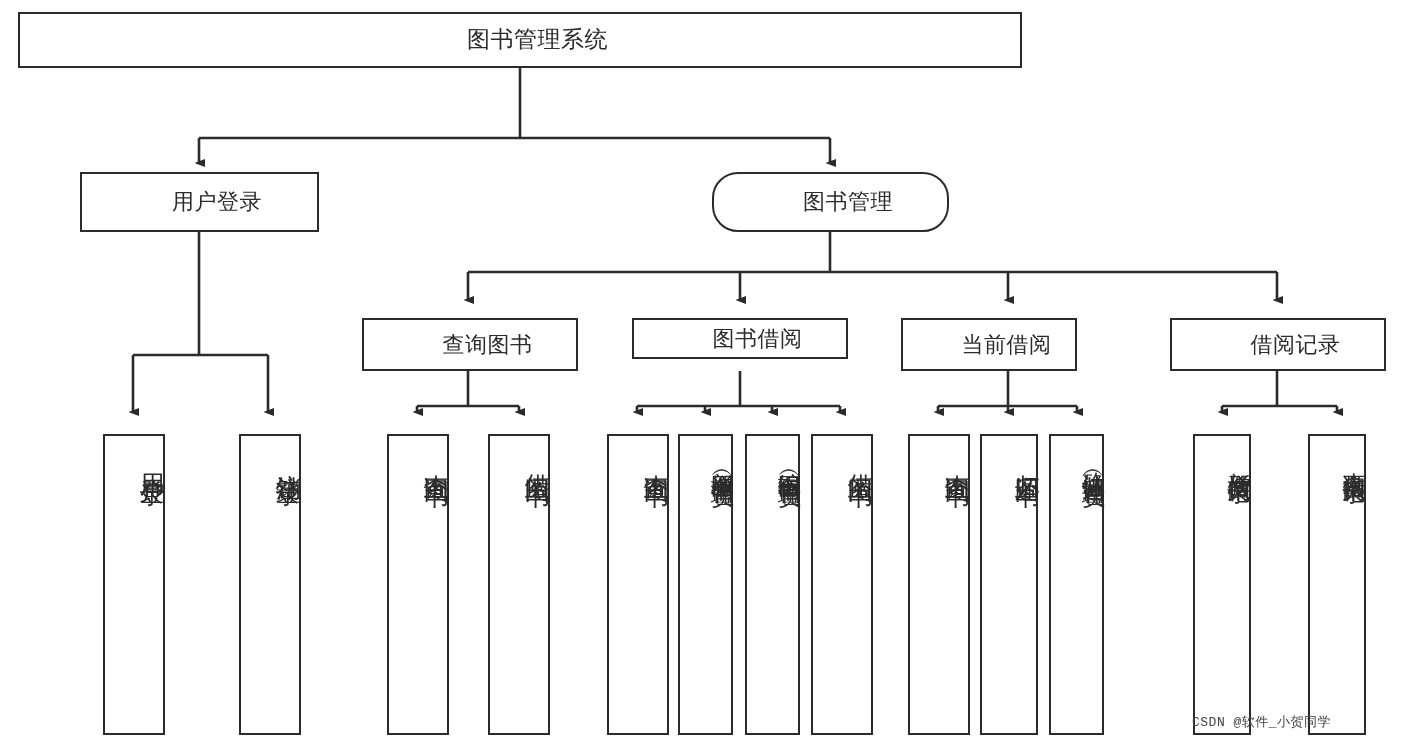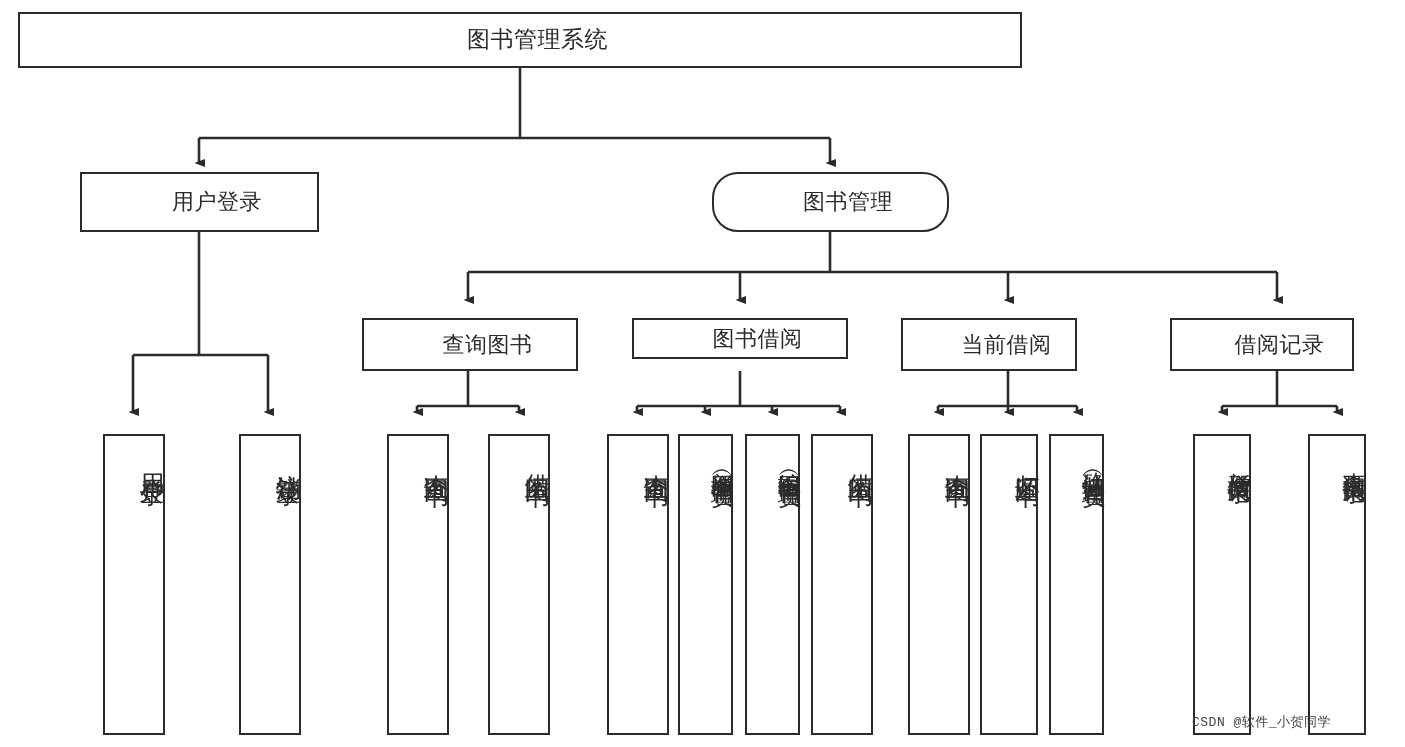--- a/index.html
+++ b/index.html
@@ -149,21 +149,21 @@
 
   <div class="node horiz" style="left:362px; top:318px; width:216px; height:53px;">
     <span class="node-label">查询图书</span>
   </div>
   <div class="node horiz" style="left:632px; top:318px; width:216px; height:41px;">
     <span class="node-label">图书借阅</span>
   </div>
   <div class="node horiz" style="left:901px; top:318px; width:176px; height:53px;">
     <span class="node-label">当前借阅</span>
   </div>
-  <div class="node horiz" style="left:1170px; top:318px; width:184px; height:53px;">
+  <div class="node horiz" style="left:1170px; top:318px; width:216px; height:53px;">
     <span class="node-label">借阅记录</span>
   </div>
 
   <div class="node vert" style="left:103px; top:434px; width:62px; height:301px;">
     <span class="node-label">用户登录</span>
   </div>
   <div class="node vert" style="left:239px; top:434px; width:62px; height:301px;">
     <span class="node-label">注销登录</span>
   </div>
 

